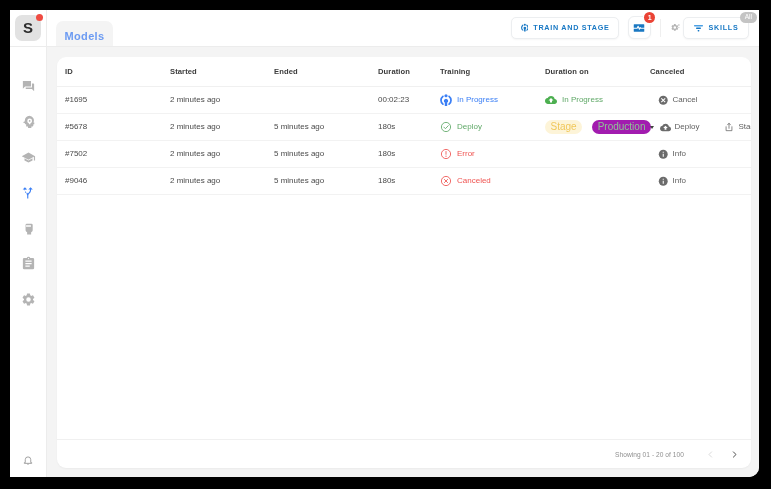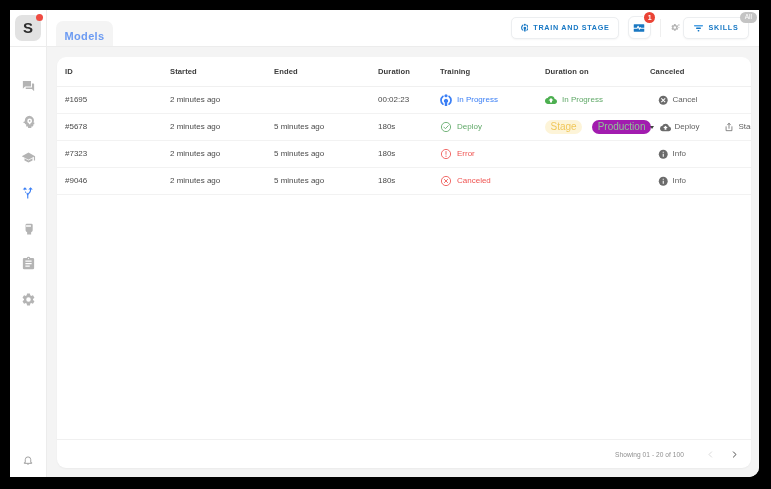--- a/index.html
+++ b/index.html
@@ -332,21 +332,21 @@
                         <path d="M12 15.2V3.2"></path>
                         <path d="M8.4 6.8L12 3.2l3.6 3.6"></path>
                         <path d="M5 11.4v9.4h14v-9.4"></path>
                       </svg>
                       <span>Stage</span>
                     </span>
                   </div>
                 </td>
               </tr>
               <tr>
-                <td style="padding-left:8px">#7323</td>
+                <td style="padding-left:8px">#7502</td>
                 <td>2 minutes ago</td>
                 <td>5 minutes ago</td>
                 <td>180s</td>
                 <td>
                   <span class="statcell">
                     <svg width="12" height="12" viewBox="0 0 24 24" fill="none" stroke="#ef5350" stroke-width="1.7">
                       <circle cx="12" cy="12" r="9.2"></circle>
                       <path d="M12 7v5.6" stroke-linecap="round"></path>
                       <circle cx="12" cy="16.3" r="1.1" fill="#ef5350" stroke="none"></circle>
                     </svg>

